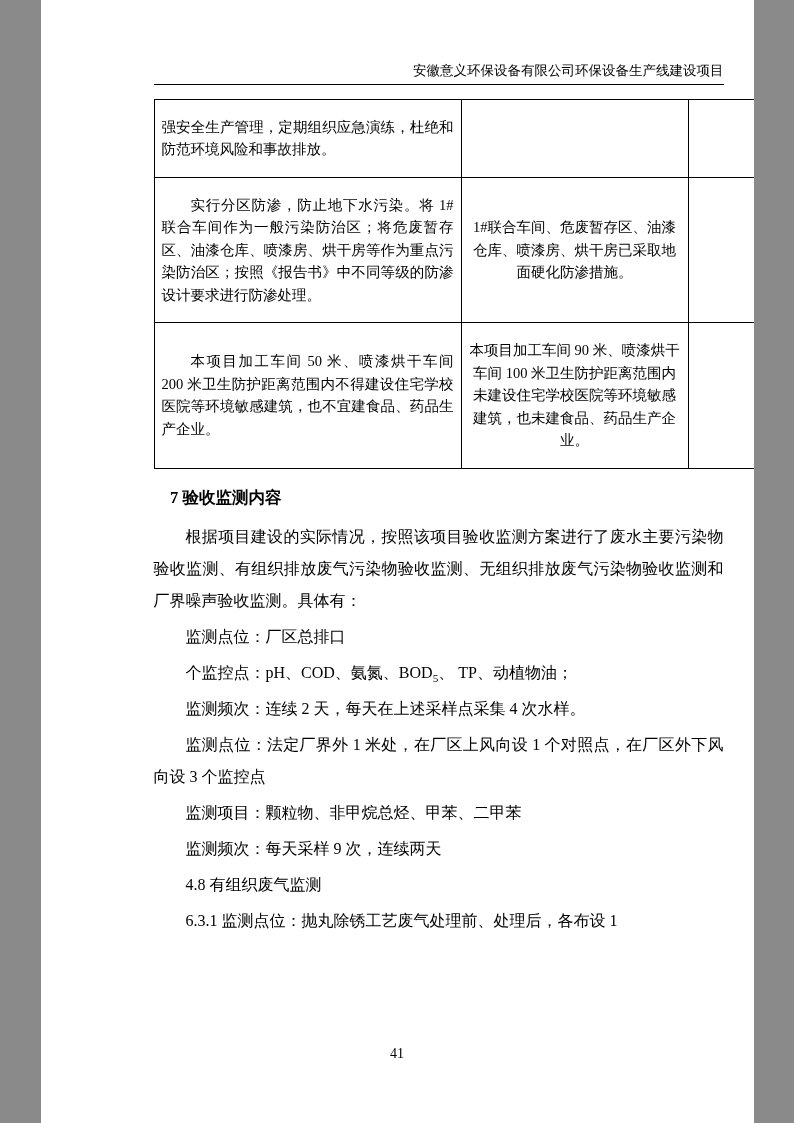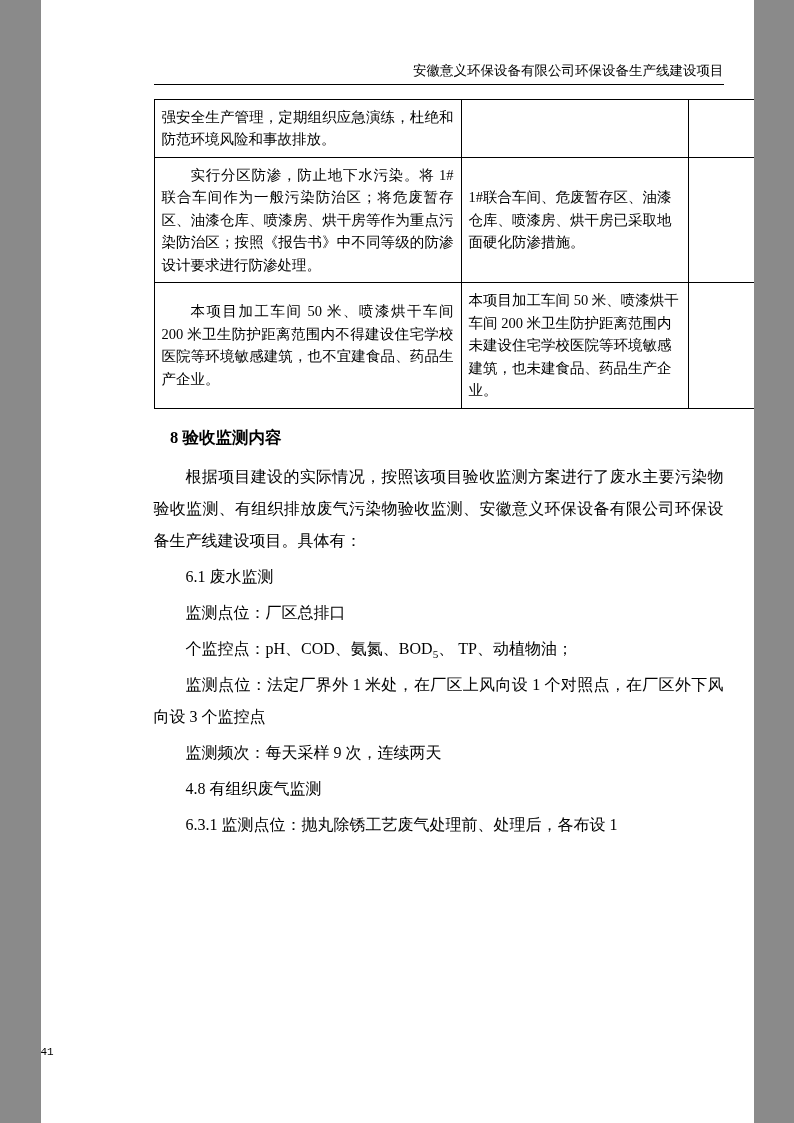--- a/index.html
+++ b/index.html
@@ -38,29 +38,29 @@
   }
   
   table.main-table {
     border-collapse: collapse;
     width: 100%;
     table-layout: fixed;
   }
   table.main-table td {
     border: 1px solid #000;
     vertical-align: middle;
-    padding: 6px 7px;
+    padding: 16px 7px;
     font-size: 14.5px;
     line-height: 1.55;
   }
   td.col1 { width: 292px; }
   td.col2 { width: 212px; }
   td.col3 { width: 62px; }
   .cell-indent { text-indent: 2em; }
-  .cell-center { }
+  .cell-center { text-align: center; }
   .cell-just { text-align: justify; text-justify: inter-ideograph; }
   
   h2.section-heading {
     font-size: 16.5px;
     font-weight: bold;
     margin: 18px 0 12px 0;
     text-indent: 1em;
     font-family: "Liberation Serif", "DejaVu Serif", serif;
   }
   p.body-par {
@@ -70,22 +70,22 @@
     text-indent: 2em;
     text-align: justify;
     text-justify: inter-ideograph;
   }
   sub { font-size: 0.7em; vertical-align: sub; }
   .pagenum {
     position: absolute;
     left: 0;
     right: 0;
     top: 1046px;
-    font-size: 11px;
-    font-family: Liberation Mono, monospace;
+    text-align: center;
+    font-size: 14px;
   }
 </style>
 </head>
 <body>
 
 <div class="page">
 
   <div class="content">
 
     <div class="doc-header">
@@ -100,35 +100,36 @@
           <td class="col2 cell-center"></td>
           <td class="col3 cell-center"></td>
         </tr>
         <tr>
           <td class="col1 cell-indent cell-just">实行分区防渗，防止地下水污染。将 1#联合车间作为一般污染防治区；将危废暂存区、油漆仓库、喷漆房、烘干房等作为重点污染防治区；按照《报告书》中不同等级的防渗设计要求进行防渗处理。</td>
           <td class="col2 cell-center">1#联合车间、危废暂存区、油漆仓库、喷漆房、烘干房已采取地面硬化防渗措施。</td>
           <td class="col3 cell-center"></td>
         </tr>
         <tr>
           <td class="col1 cell-indent cell-just">本项目加工车间 50 米、喷漆烘干车间 200 米卫生防护距离范围内不得建设住宅学校医院等环境敏感建筑，也不宜建食品、药品生产企业。</td>
-          <td class="col2 cell-center">本项目加工车间 50 米、喷漆烘干车间 200 米卫生防护距离范围内未建设住宅学校医院等环境敏感建筑，也未建食品、药品生产企业。</td>
+          <td class="col2 cell-center">本项目加工车间 90 米、喷漆烘干车间 100 米卫生防护距离范围内未建设住宅学校医院等环境敏感建筑，也未建食品、药品生产企业。</td>
           <td class="col3 cell-center"></td>
         </tr>
       </tbody>
     </table>
 
-    <h2 class="section-heading">8 验收监测内容</h2>
+    <h2 class="section-heading">7 验收监测内容</h2>
 
-    <p class="body-par">根据项目建设的实际情况，按照该项目验收监测方案进行了废水主要污染物验收监测、有组织排放废气污染物验收监测、安徽意义环保设备有限公司环保设备生产线建设项目。具体有：</p>
+    <p class="body-par">根据项目建设的实际情况，按照该项目验收监测方案进行了废水主要污染物验收监测、有组织排放废气污染物验收监测、无组织排放废气污染物验收监测和厂界噪声验收监测。具体有：</p>
 
-    <p class="body-par">6.1 废水监测</p>
     <p class="body-par">监测点位：厂区总排口</p>
     <p class="body-par"><span>个监控点：pH、COD、氨氮、BOD</span><sub>5</sub><span>、  TP、动植物油；</span></p>
+    <p class="body-par">监测频次：连续 2 天，每天在上述采样点采集 4 次水样。</p>
 
     <p class="body-par">监测点位：法定厂界外 1 米处，在厂区上风向设 1 个对照点，在厂区外下风向设 3 个监控点</p>
+    <p class="body-par">监测项目：颗粒物、非甲烷总烃、甲苯、二甲苯</p>
     <p class="body-par">监测频次：每天采样 9 次，连续两天</p>
 
     <p class="body-par">4.8 有组织废气监测</p>
     <p class="body-par">6.3.1 监测点位：抛丸除锈工艺废气处理前、处理后，各布设 1</p>
 
   </div>
 
   <div class="pagenum">41</div>
 
 </div>

